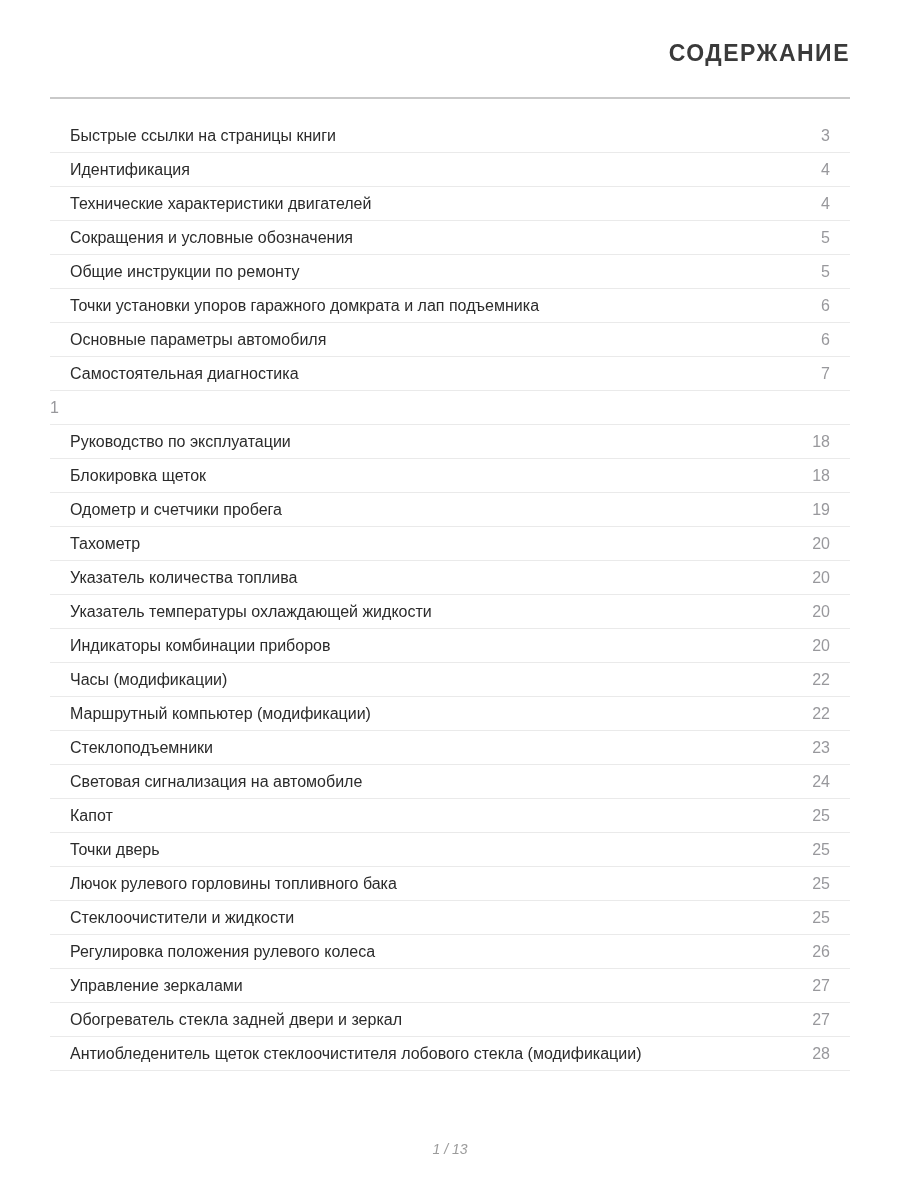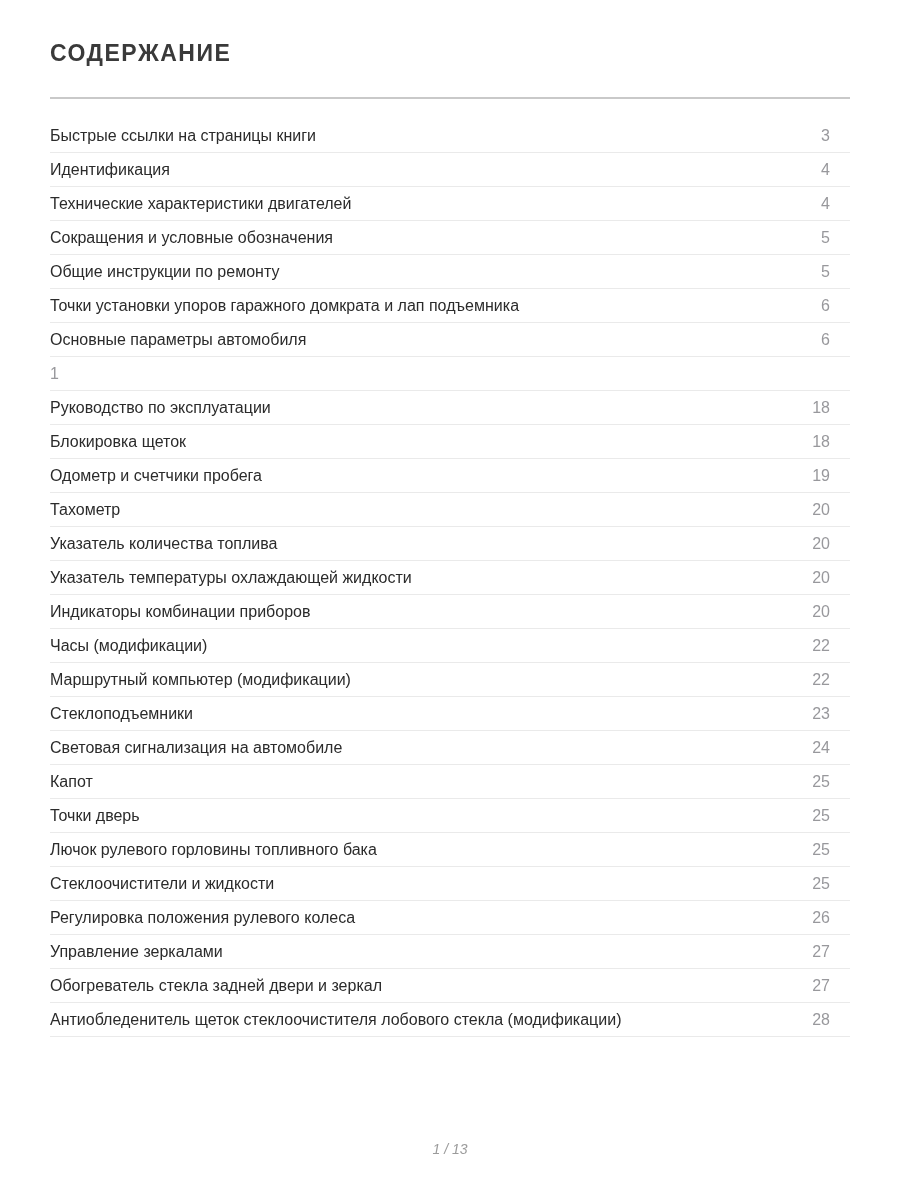--- a/index.html
+++ b/index.html
@@ -14,21 +14,21 @@
     font-family: "Liberation Sans", sans-serif;
     overflow: hidden;
   }
   .page {
     padding: 0 50px;
   }
   .title {
     margin: 0;
     padding-top: 41px;
     line-height: 25px;
-    text-align: left;
+    text-align: right;
     font-size: 23px;
     font-weight: 700;
     letter-spacing: 1.5px;
     color: #3a3a3a;
   }
   .separator {
     margin-top: 31px;
     height: 0;
     border-top: 2px solid #c9c9c9;
   }
@@ -40,20 +40,21 @@
     align-items: center;
     justify-content: space-between;
     height: 33px;
     border-bottom: 1px solid #eaeaea;
     cursor: pointer;
   }
   .toc-label {
     font-size: 16px;
     color: #2b2b2b;
     white-space: nowrap;
+    margin-left: 20px;
   }
   .toc-page {
     font-size: 16px;
     color: #98989c;
     padding-right: 20px;
     flex-shrink: 0;
   }
   .footer {
     position: absolute;
     left: 0;
@@ -100,20 +101,24 @@
   <div class="toc-row">
     <span class="toc-label">Точки установки упоров гаражного домкрата и лап подъемника</span>
     <span class="toc-page">6</span>
   </div>
 
   <div class="toc-row">
     <span class="toc-label">Основные параметры автомобиля</span>
     <span class="toc-page">6</span>
   </div>
 
+  <div class="toc-row">
+    <span class="toc-label">Самостоятельная диагностика</span>
+    <span class="toc-page">7</span>
+  </div>
 
   <div class="toc-row">
     <span class="toc-page">1</span>
   </div>
 
   <div class="toc-row">
     <span class="toc-label">Руководство по эксплуатации</span>
     <span class="toc-page">18</span>
   </div>
 

